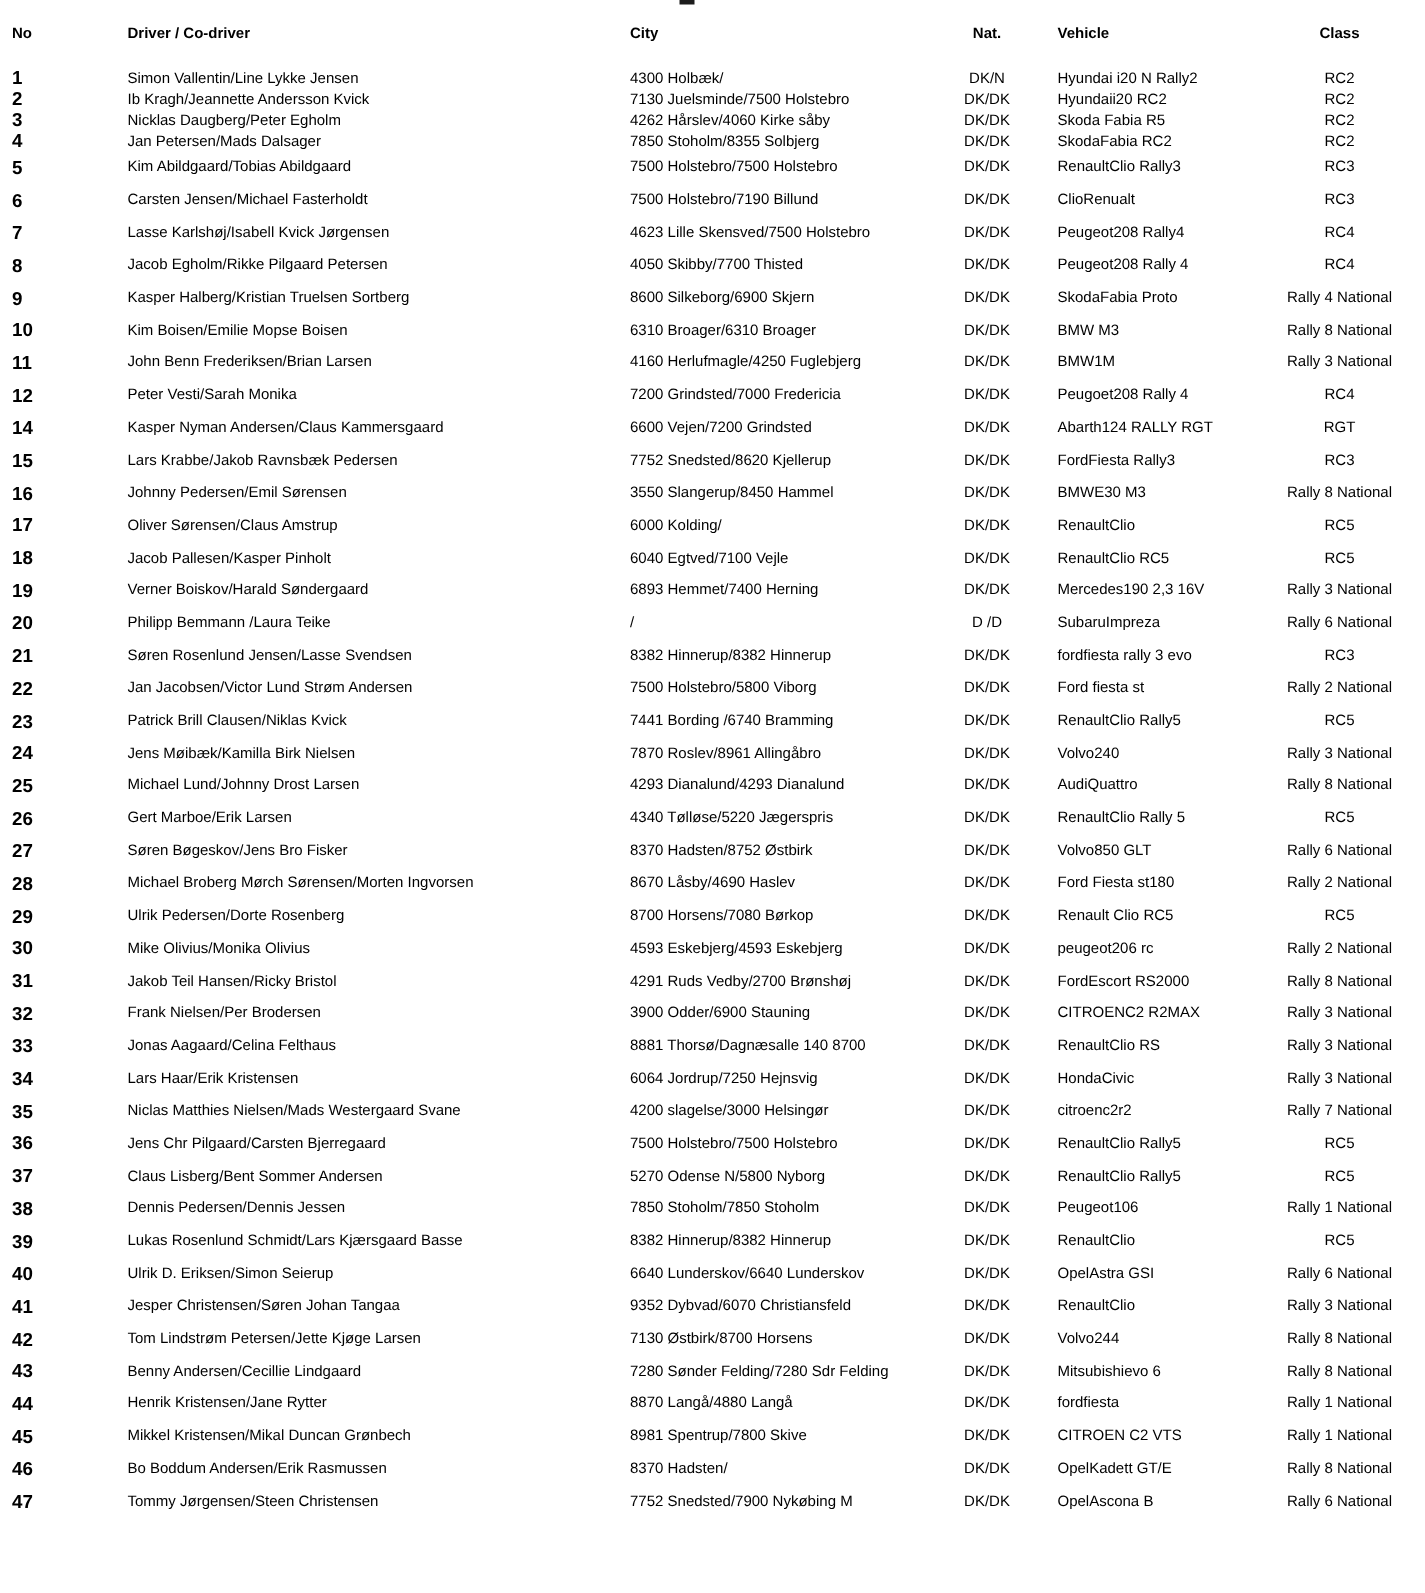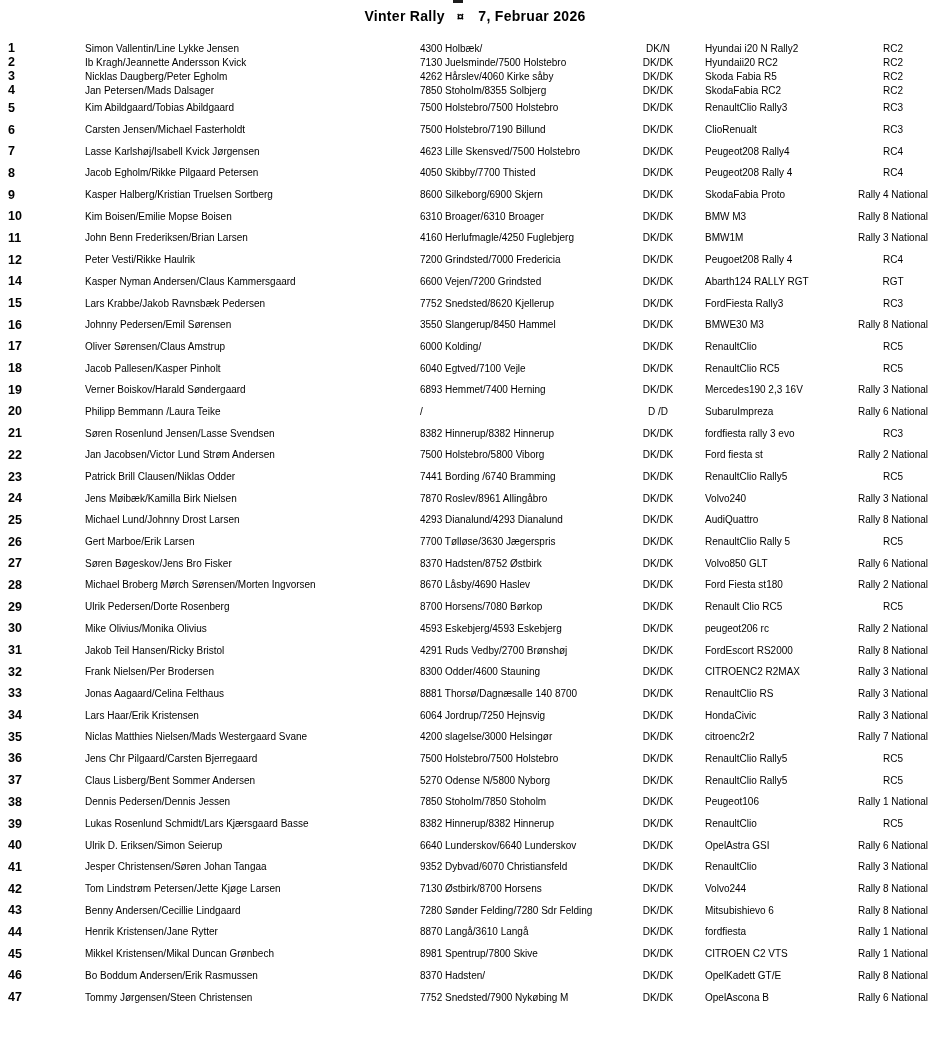--- a/index.html
+++ b/index.html
@@ -55,26 +55,29 @@
     overflow: hidden;
   }
 </style>
 </head>
 <body>
 
 <div class="doc">
 
   <div class="clip-fragment"></div>
 
-  <div class="title">
-    <span>Vinter Rally</span>
-    <span class="sep">¤</span>
-    <span>7, Februar 2026</span>
+
+  <div class="grid-row header-row">
+    <span class="c-no">No</span>
+    <span class="c-driver">Driver / Co-driver</span>
+    <span class="c-city">City</span>
+    <span class="c-nat">Nat.</span>
+    <span class="c-vehicle">Vehicle</span>
+    <span class="c-cls">Class</span>
   </div>
-
 
   <div class="rows">
     <div class="grid-row row tight">
         <span class="c-no">1</span>
         <span class="c-driver">Simon Vallentin/Line Lykke Jensen</span>
         <span class="c-city">4300 Holbæk/</span>
         <span class="c-nat">DK/N</span>
         <span class="c-vehicle">Hyundai i20 N Rally2</span>
         <span class="c-cls">RC2</span>
       </div>
@@ -153,21 +156,21 @@
       <div class="grid-row row">
         <span class="c-no">11</span>
         <span class="c-driver">John Benn Frederiksen/Brian Larsen</span>
         <span class="c-city">4160 Herlufmagle/4250 Fuglebjerg</span>
         <span class="c-nat">DK/DK</span>
         <span class="c-vehicle">BMW1M</span>
         <span class="c-cls">Rally 3 National</span>
       </div>
       <div class="grid-row row">
         <span class="c-no">12</span>
-        <span class="c-driver">Peter Vesti/Rikke Haulrik</span>
+        <span class="c-driver">Peter Vesti/Sarah Monika</span>
         <span class="c-city">7200 Grindsted/7000 Fredericia</span>
         <span class="c-nat">DK/DK</span>
         <span class="c-vehicle">Peugoet208 Rally 4</span>
         <span class="c-cls">RC4</span>
       </div>
       <div class="grid-row row">
         <span class="c-no">14</span>
         <span class="c-driver">Kasper Nyman Andersen/Claus Kammersgaard</span>
         <span class="c-city">6600 Vejen/7200 Grindsted</span>
         <span class="c-nat">DK/DK</span>
@@ -233,21 +236,21 @@
       <div class="grid-row row">
         <span class="c-no">22</span>
         <span class="c-driver">Jan Jacobsen/Victor Lund Strøm Andersen</span>
         <span class="c-city">7500 Holstebro/5800 Viborg</span>
         <span class="c-nat">DK/DK</span>
         <span class="c-vehicle">Ford fiesta st</span>
         <span class="c-cls">Rally 2 National</span>
       </div>
       <div class="grid-row row">
         <span class="c-no">23</span>
-        <span class="c-driver">Patrick Brill Clausen/Niklas Odder</span>
+        <span class="c-driver">Patrick Brill Clausen/Niklas Kvick</span>
         <span class="c-city">7441 Bording /6740 Bramming</span>
         <span class="c-nat">DK/DK</span>
         <span class="c-vehicle">RenaultClio Rally5</span>
         <span class="c-cls">RC5</span>
       </div>
       <div class="grid-row row">
         <span class="c-no">24</span>
         <span class="c-driver">Jens Møibæk/Kamilla Birk Nielsen</span>
         <span class="c-city">7870 Roslev/8961 Allingåbro</span>
         <span class="c-nat">DK/DK</span>
@@ -258,21 +261,21 @@
         <span class="c-no">25</span>
         <span class="c-driver">Michael Lund/Johnny Drost Larsen</span>
         <span class="c-city">4293 Dianalund/4293 Dianalund</span>
         <span class="c-nat">DK/DK</span>
         <span class="c-vehicle">AudiQuattro</span>
         <span class="c-cls">Rally 8 National</span>
       </div>
       <div class="grid-row row">
         <span class="c-no">26</span>
         <span class="c-driver">Gert Marboe/Erik Larsen</span>
-        <span class="c-city">7700 Tølløse/3630 Jægerspris</span>
+        <span class="c-city">4340 Tølløse/5220 Jægerspris</span>
         <span class="c-nat">DK/DK</span>
         <span class="c-vehicle">RenaultClio Rally 5</span>
         <span class="c-cls">RC5</span>
       </div>
       <div class="grid-row row">
         <span class="c-no">27</span>
         <span class="c-driver">Søren Bøgeskov/Jens Bro Fisker</span>
         <span class="c-city">8370 Hadsten/8752 Østbirk</span>
         <span class="c-nat">DK/DK</span>
         <span class="c-vehicle">Volvo850 GLT</span>
@@ -306,21 +309,21 @@
         <span class="c-no">31</span>
         <span class="c-driver">Jakob Teil Hansen/Ricky Bristol</span>
         <span class="c-city">4291 Ruds Vedby/2700 Brønshøj</span>
         <span class="c-nat">DK/DK</span>
         <span class="c-vehicle">FordEscort RS2000</span>
         <span class="c-cls">Rally 8 National</span>
       </div>
       <div class="grid-row row">
         <span class="c-no">32</span>
         <span class="c-driver">Frank Nielsen/Per Brodersen</span>
-        <span class="c-city">8300 Odder/4600 Stauning</span>
+        <span class="c-city">3900 Odder/6900 Stauning</span>
         <span class="c-nat">DK/DK</span>
         <span class="c-vehicle">CITROENC2 R2MAX</span>
         <span class="c-cls">Rally 3 National</span>
       </div>
       <div class="grid-row row">
         <span class="c-no">33</span>
         <span class="c-driver">Jonas Aagaard/Celina Felthaus</span>
         <span class="c-city">8881 Thorsø/Dagnæsalle 140 8700</span>
         <span class="c-nat">DK/DK</span>
         <span class="c-vehicle">RenaultClio RS</span>
@@ -402,21 +405,21 @@
         <span class="c-no">43</span>
         <span class="c-driver">Benny Andersen/Cecillie Lindgaard</span>
         <span class="c-city">7280 Sønder Felding/7280 Sdr Felding</span>
         <span class="c-nat">DK/DK</span>
         <span class="c-vehicle">Mitsubishievo 6</span>
         <span class="c-cls">Rally 8 National</span>
       </div>
       <div class="grid-row row">
         <span class="c-no">44</span>
         <span class="c-driver">Henrik Kristensen/Jane Rytter</span>
-        <span class="c-city">8870 Langå/3610 Langå</span>
+        <span class="c-city">8870 Langå/4880 Langå</span>
         <span class="c-nat">DK/DK</span>
         <span class="c-vehicle">fordfiesta</span>
         <span class="c-cls">Rally 1 National</span>
       </div>
       <div class="grid-row row">
         <span class="c-no">45</span>
         <span class="c-driver">Mikkel Kristensen/Mikal Duncan Grønbech</span>
         <span class="c-city">8981 Spentrup/7800 Skive</span>
         <span class="c-nat">DK/DK</span>
         <span class="c-vehicle">CITROEN C2 VTS</span>

